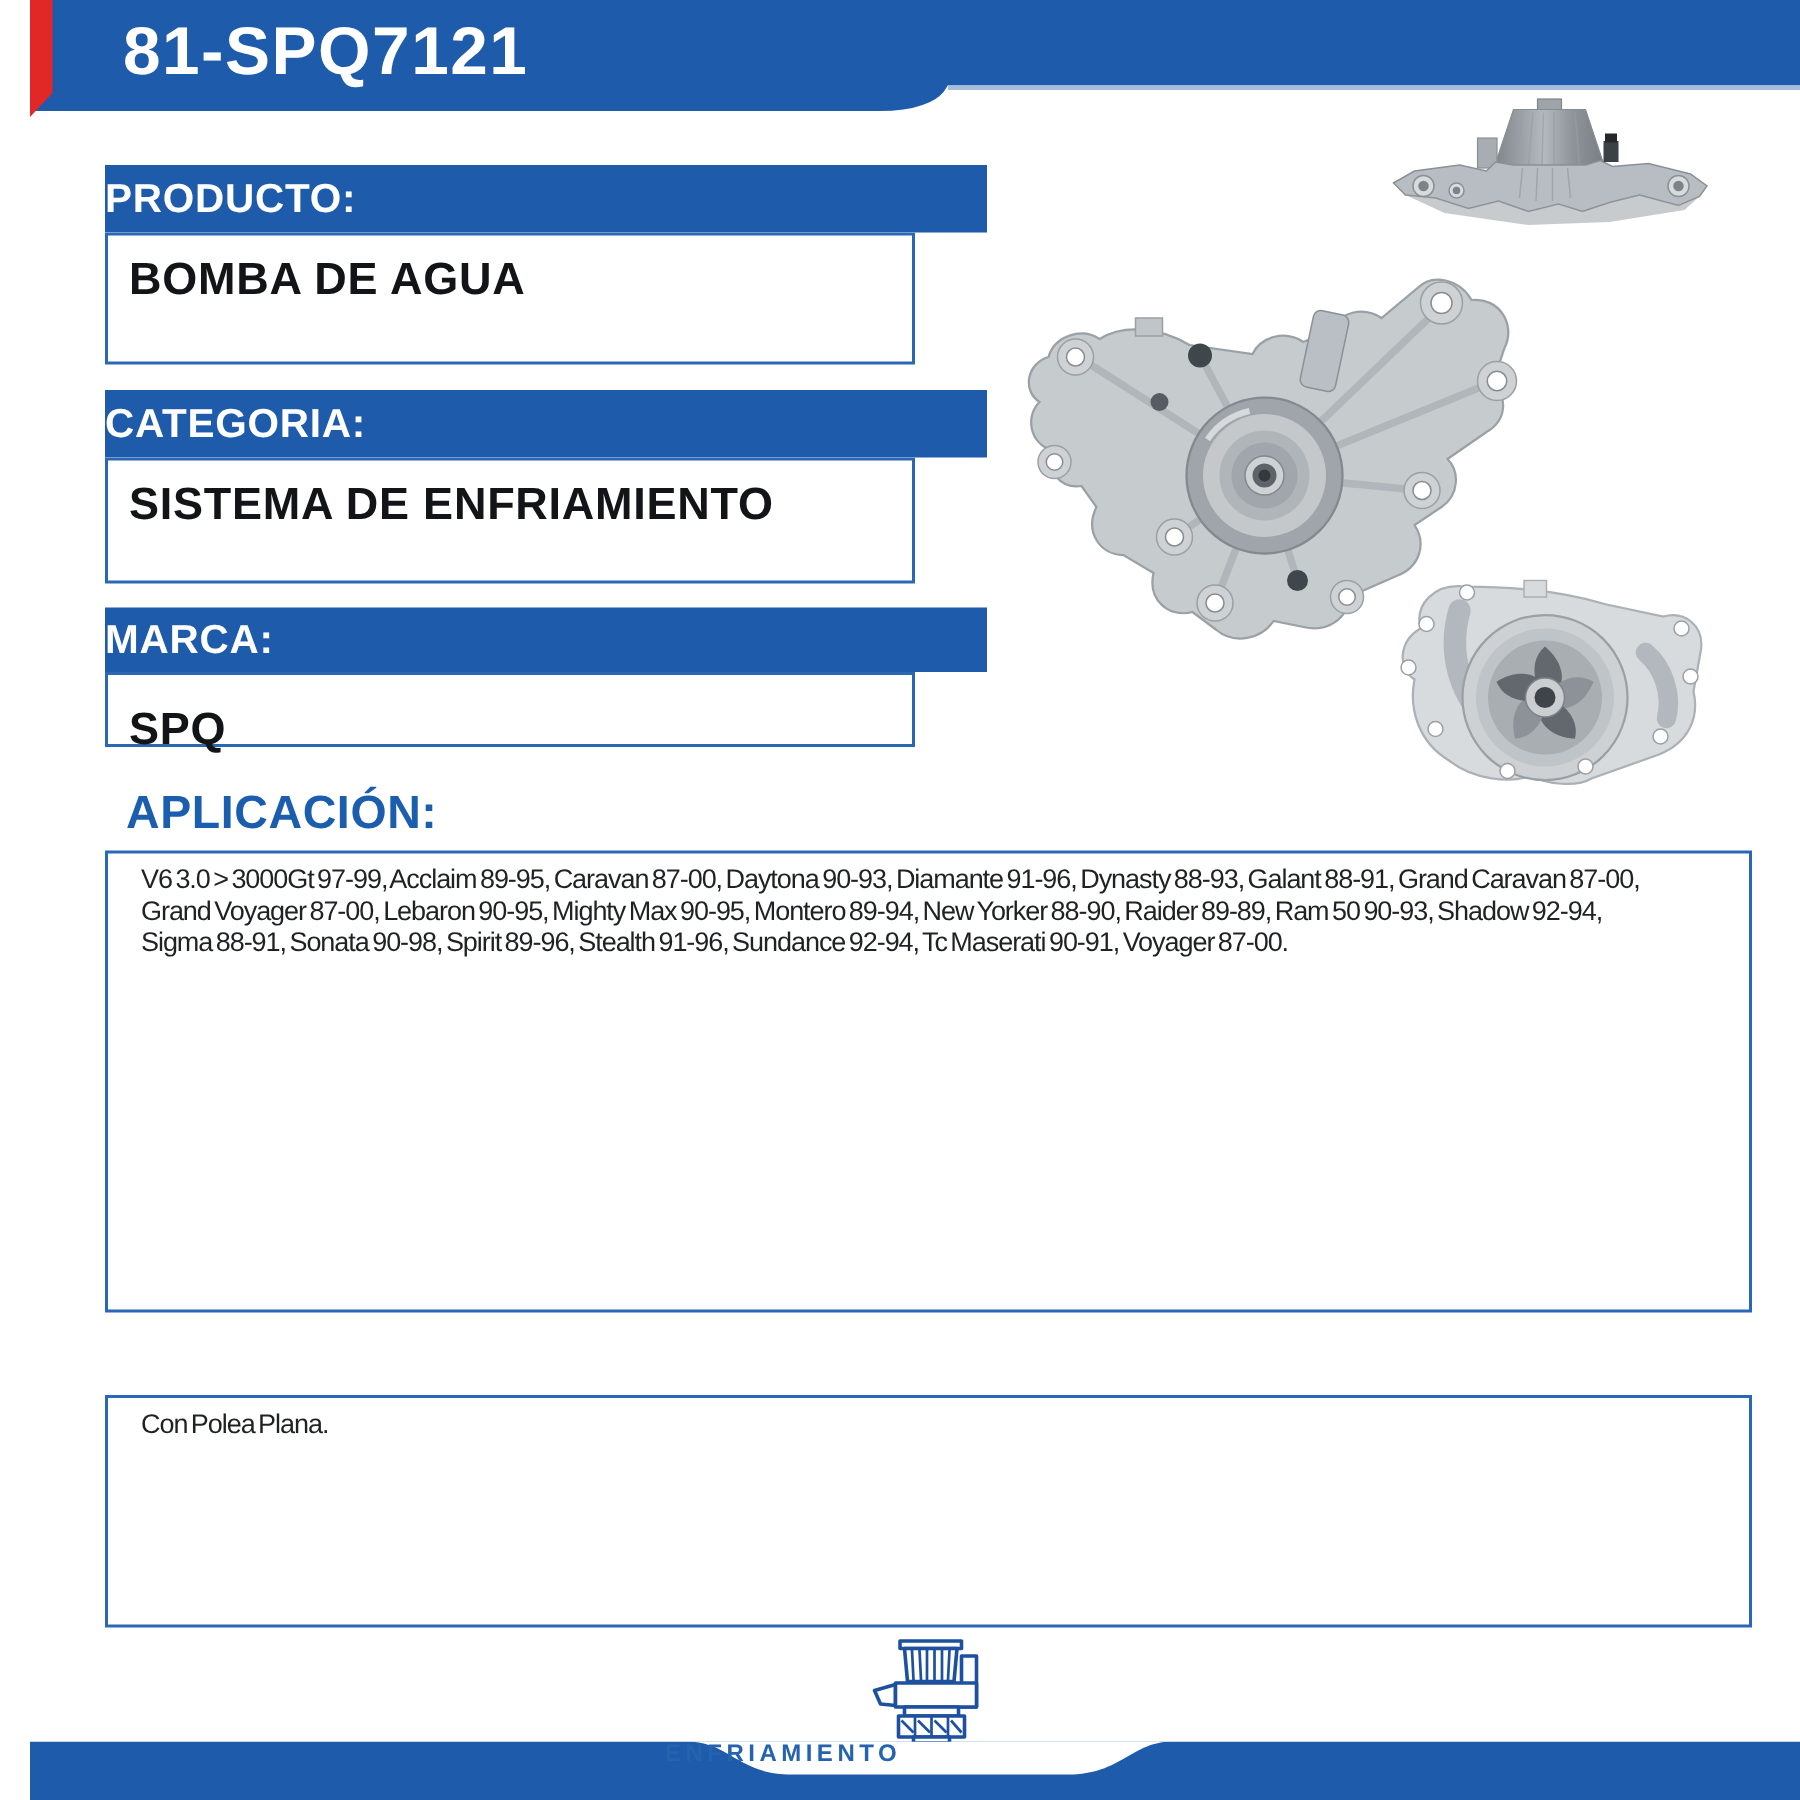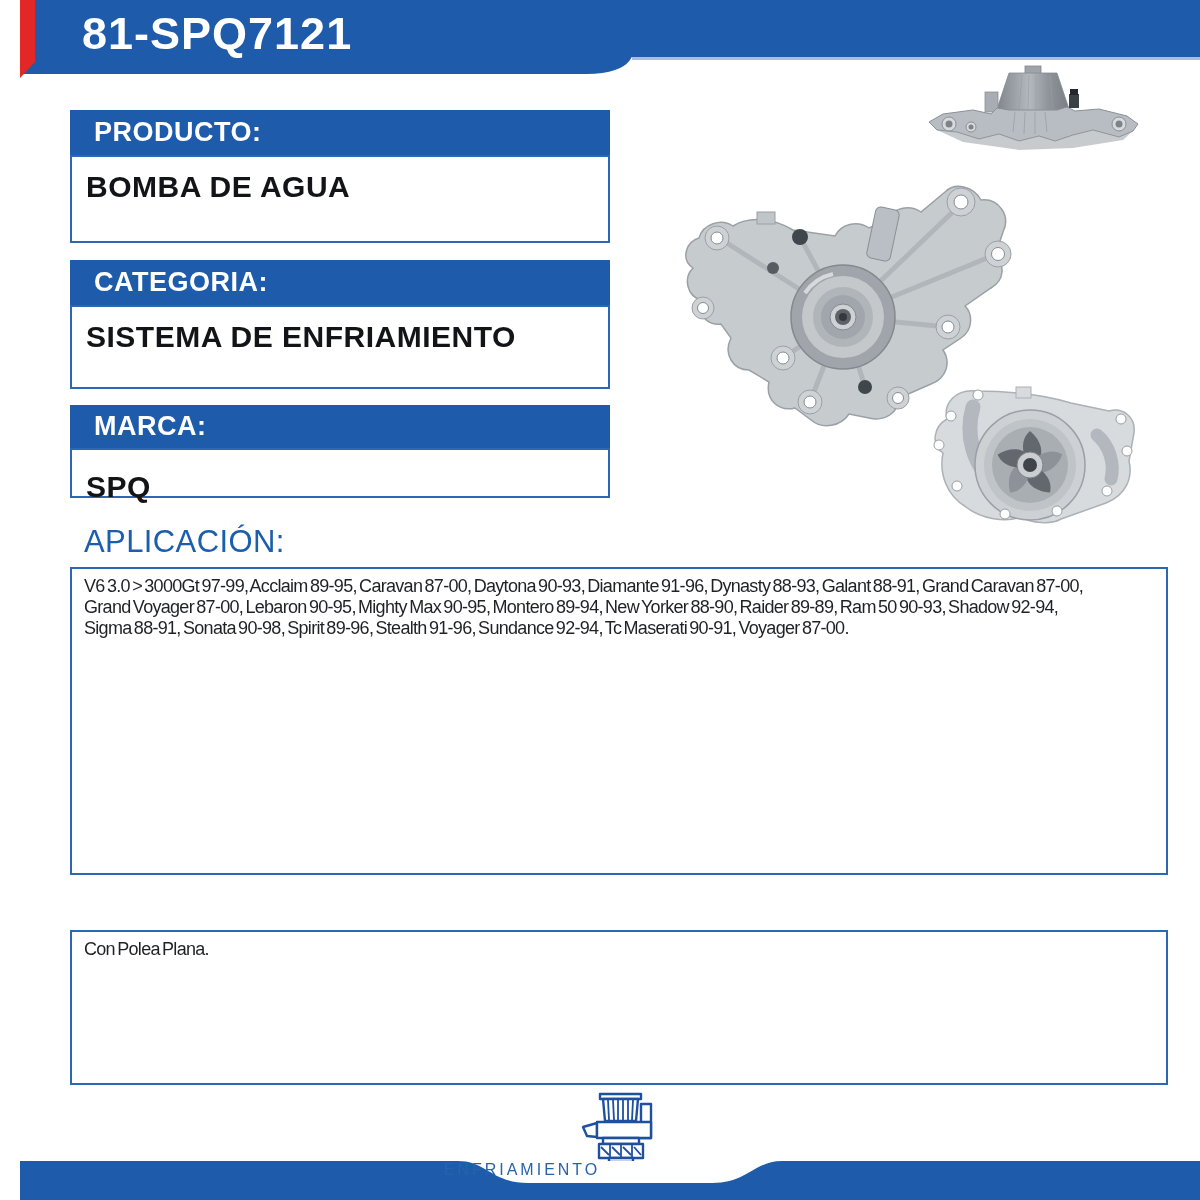--- a/index.html
+++ b/index.html
@@ -5,36 +5,36 @@
   html,body{margin:0;padding:0;background:#fff;}
   body{width:1200px;height:1200px;font-family:"Liberation Sans",sans-serif;}
   #stage{position:relative;width:1200px;height:1200px;background:#fff;overflow:hidden;margin-left:20px;}
 
   .abs{position:absolute;}
 
   
   .sku{position:absolute;left:62px;top:8px;color:#ffffff;font-size:45px;font-weight:800;letter-spacing:1px;line-height:52px;}
 
   
-  .bar-label{position:absolute;left:50px;width:540px;background:#1e5bab;color:#fff;
+  .bar-label{position:absolute;left:50px;width:588px;background:#1e5bab;color:#fff;
              font-weight:700;font-size:27px;letter-spacing:.5px;box-sizing:border-box;
-             padding-left:24px;display:flex;align-items:center;}
+             padding-left:0;display:flex;align-items:center;}
   .value-box{position:absolute;left:50px;width:540px;background:#fff;border:2px solid #2a67b5;
              box-sizing:border-box;}
   .value-text{font-size:30px;color:#121417;letter-spacing:.5px;padding:13px 16px 0 14px;font-weight:bold;}
 
   
-  .section-heading{position:absolute;left:64px;color:#1c5eae;font-weight:400;font-size:31px;letter-spacing:.4px;}
+  .section-heading{position:absolute;left:64px;color:#1c5eae;font-weight:700;font-size:31px;letter-spacing:.4px;}
   .big-box{position:absolute;left:50px;width:1098px;background:#fff;border:2px solid #2a67b5;box-sizing:border-box;}
-  .app-text{padding:7px 12px;color:#1f2124;}
+  .app-text{padding:7px 22px;color:#1f2124;}
   .app-line{font-size:18px;line-height:21px;letter-spacing:-0.7px;word-spacing:-2px;white-space:nowrap;}
 
   
   .footer-label{position:absolute;left:0;top:1161px;width:1004px;text-align:center;
-                color:#2563ae;font-size:16px;font-weight:400;letter-spacing:3px;z-index:5;}
+                color:#2563ae;font-size:16px;font-weight:700;letter-spacing:3px;z-index:5;}
 </style>
 </head>
 <body>
 
 <div id="stage">
 
   <svg class="abs" style="left:0;top:0" width="1200" height="84">
     <rect x="0" y="0" width="1200" height="57" fill="#1e5bab"></rect>
     <rect x="612" y="57" width="588" height="3" fill="#a9bedd"></rect>
     <path d="M0,0 H614 V46 Q614,64 595,70 Q584,74 566,74 H0 Z" fill="#1e5bab"></path>

